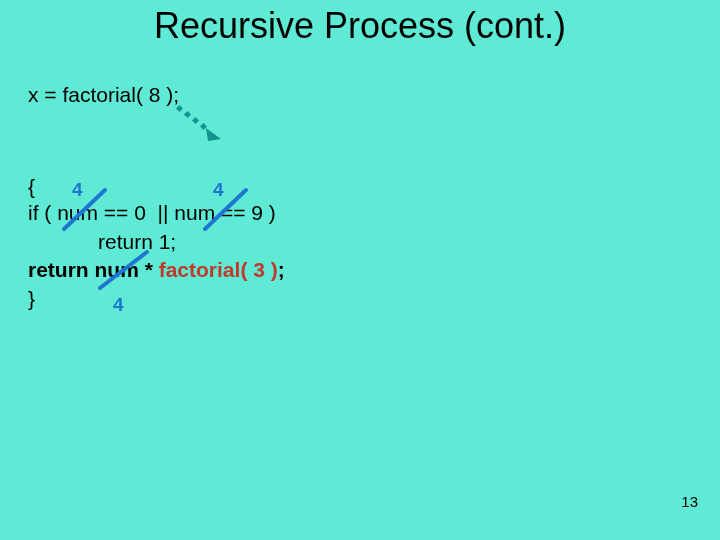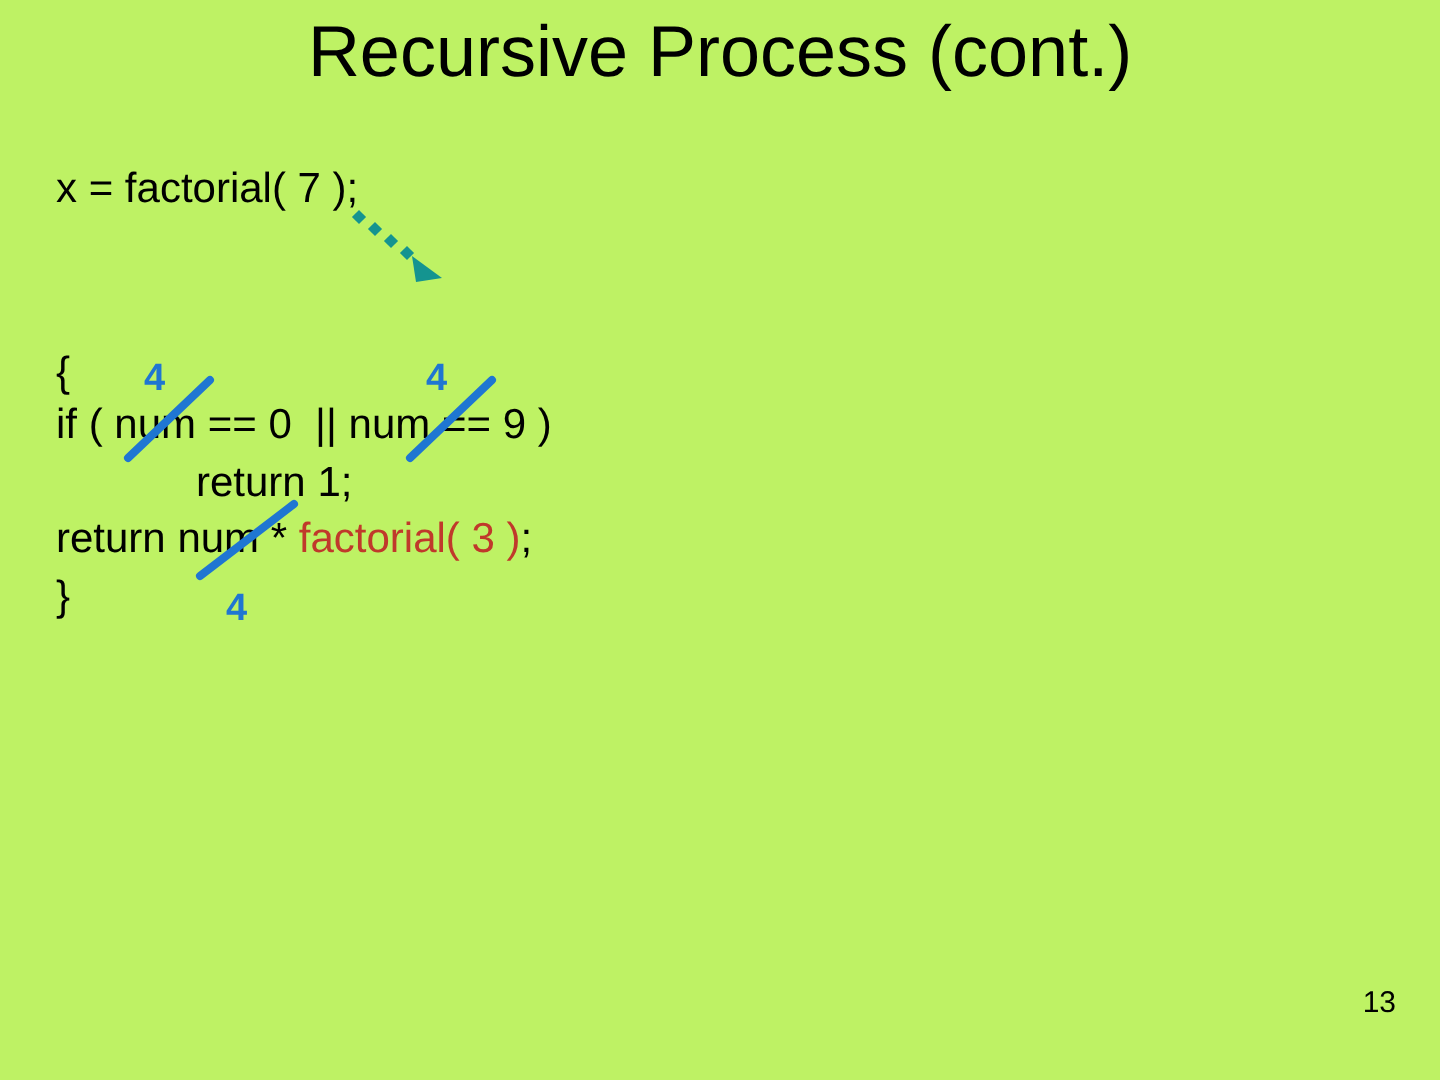--- a/index.html
+++ b/index.html
@@ -8,21 +8,21 @@
     padding: 0;
     background: #ffffff;
   }
   body {
     font-family: "Liberation Sans", sans-serif;
   }
   #slide {
     position: relative;
     width: 720px;
     height: 540px;
-    background: #bef264;
+    background: #5eead4;
     overflow: hidden;
   }
 
   
   .slide-title {
     position: absolute;
     left: 150px;
     top: 4px;
     width: 420px;
     text-align: center;
@@ -43,21 +43,21 @@
     font-size: 21px;
     line-height: 21px;
     color: #000000;
     white-space: pre;
   }
   #line-call      { top: 84px; }
   #line-signature { top: 145px; }
   #line-open      { top: 176px; }
   #line-if        { top: 202px; }
   #line-return1   { top: 231px; left: 98px; text-align: right; }
-  #line-returnnum { top: 259px; }
+  #line-returnnum { top: 259px; font-weight: bold; }
   #line-close     { top: 288px; }
 
   .red-call {
     color: #C0392B;
   }
 
   
   .annot-four {
     position: absolute;
     font-family: "Liberation Sans", sans-serif;
@@ -92,21 +92,21 @@
     text-align: right;
   }
 </style>
 </head>
 <body>
 
 <div id="slide">
 
   <div class="slide-title">Recursive Process (cont.)</div>
 
-  <div class="code-line" id="line-call">x = factorial( 7 );</div>
+  <div class="code-line" id="line-call">x = factorial( 8 );</div>
 
 
   <div class="code-line" id="line-open">{</div>
 
   <div class="code-line" id="line-if">if ( num == 0  || num == 9 )</div>
 
   <div class="code-line" id="line-return1">return 1;</div>
 
   <div class="code-line" id="line-returnnum"><span>return num * </span><span class="red-call">factorial( 3 )</span><span>;</span></div>
 

